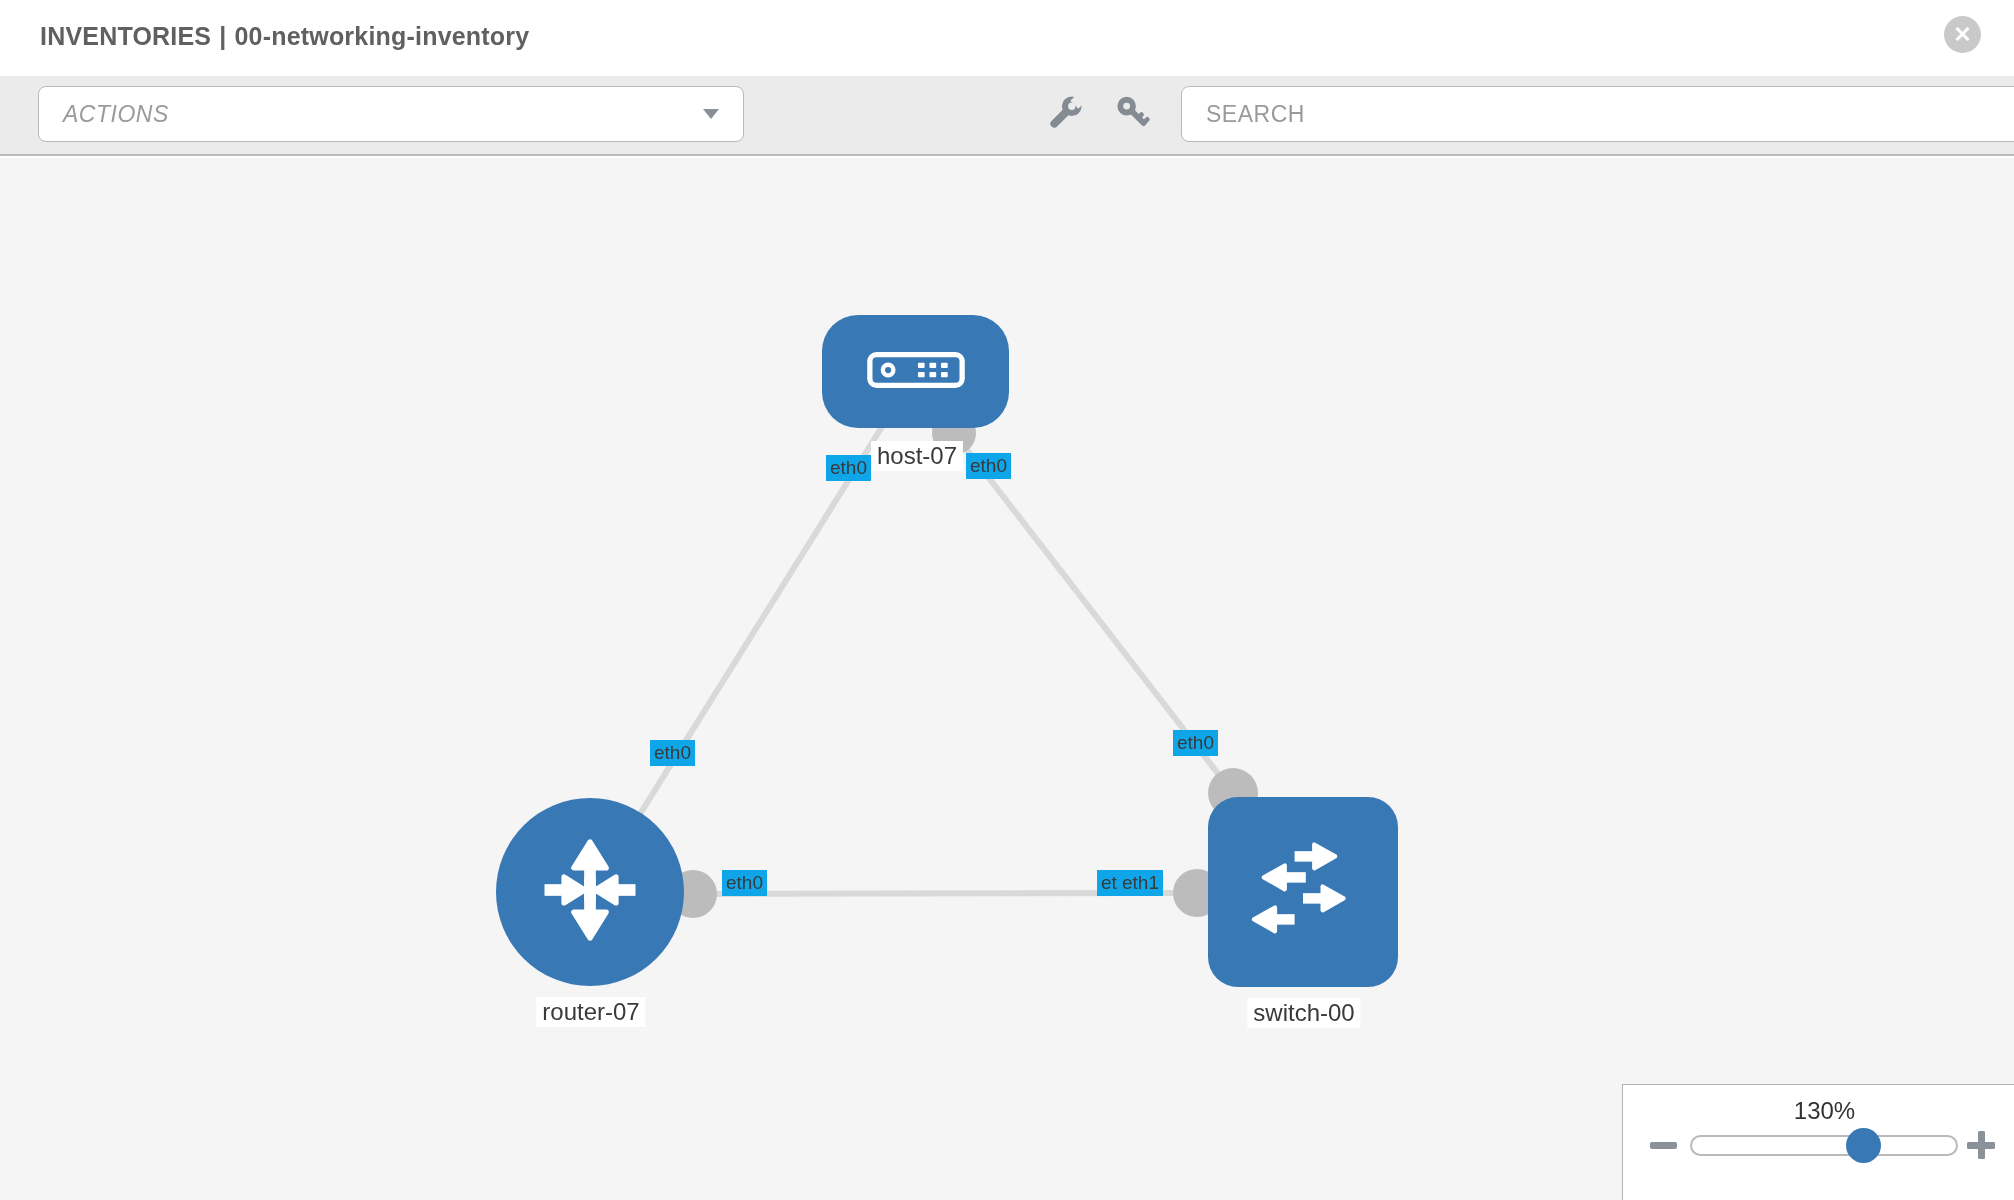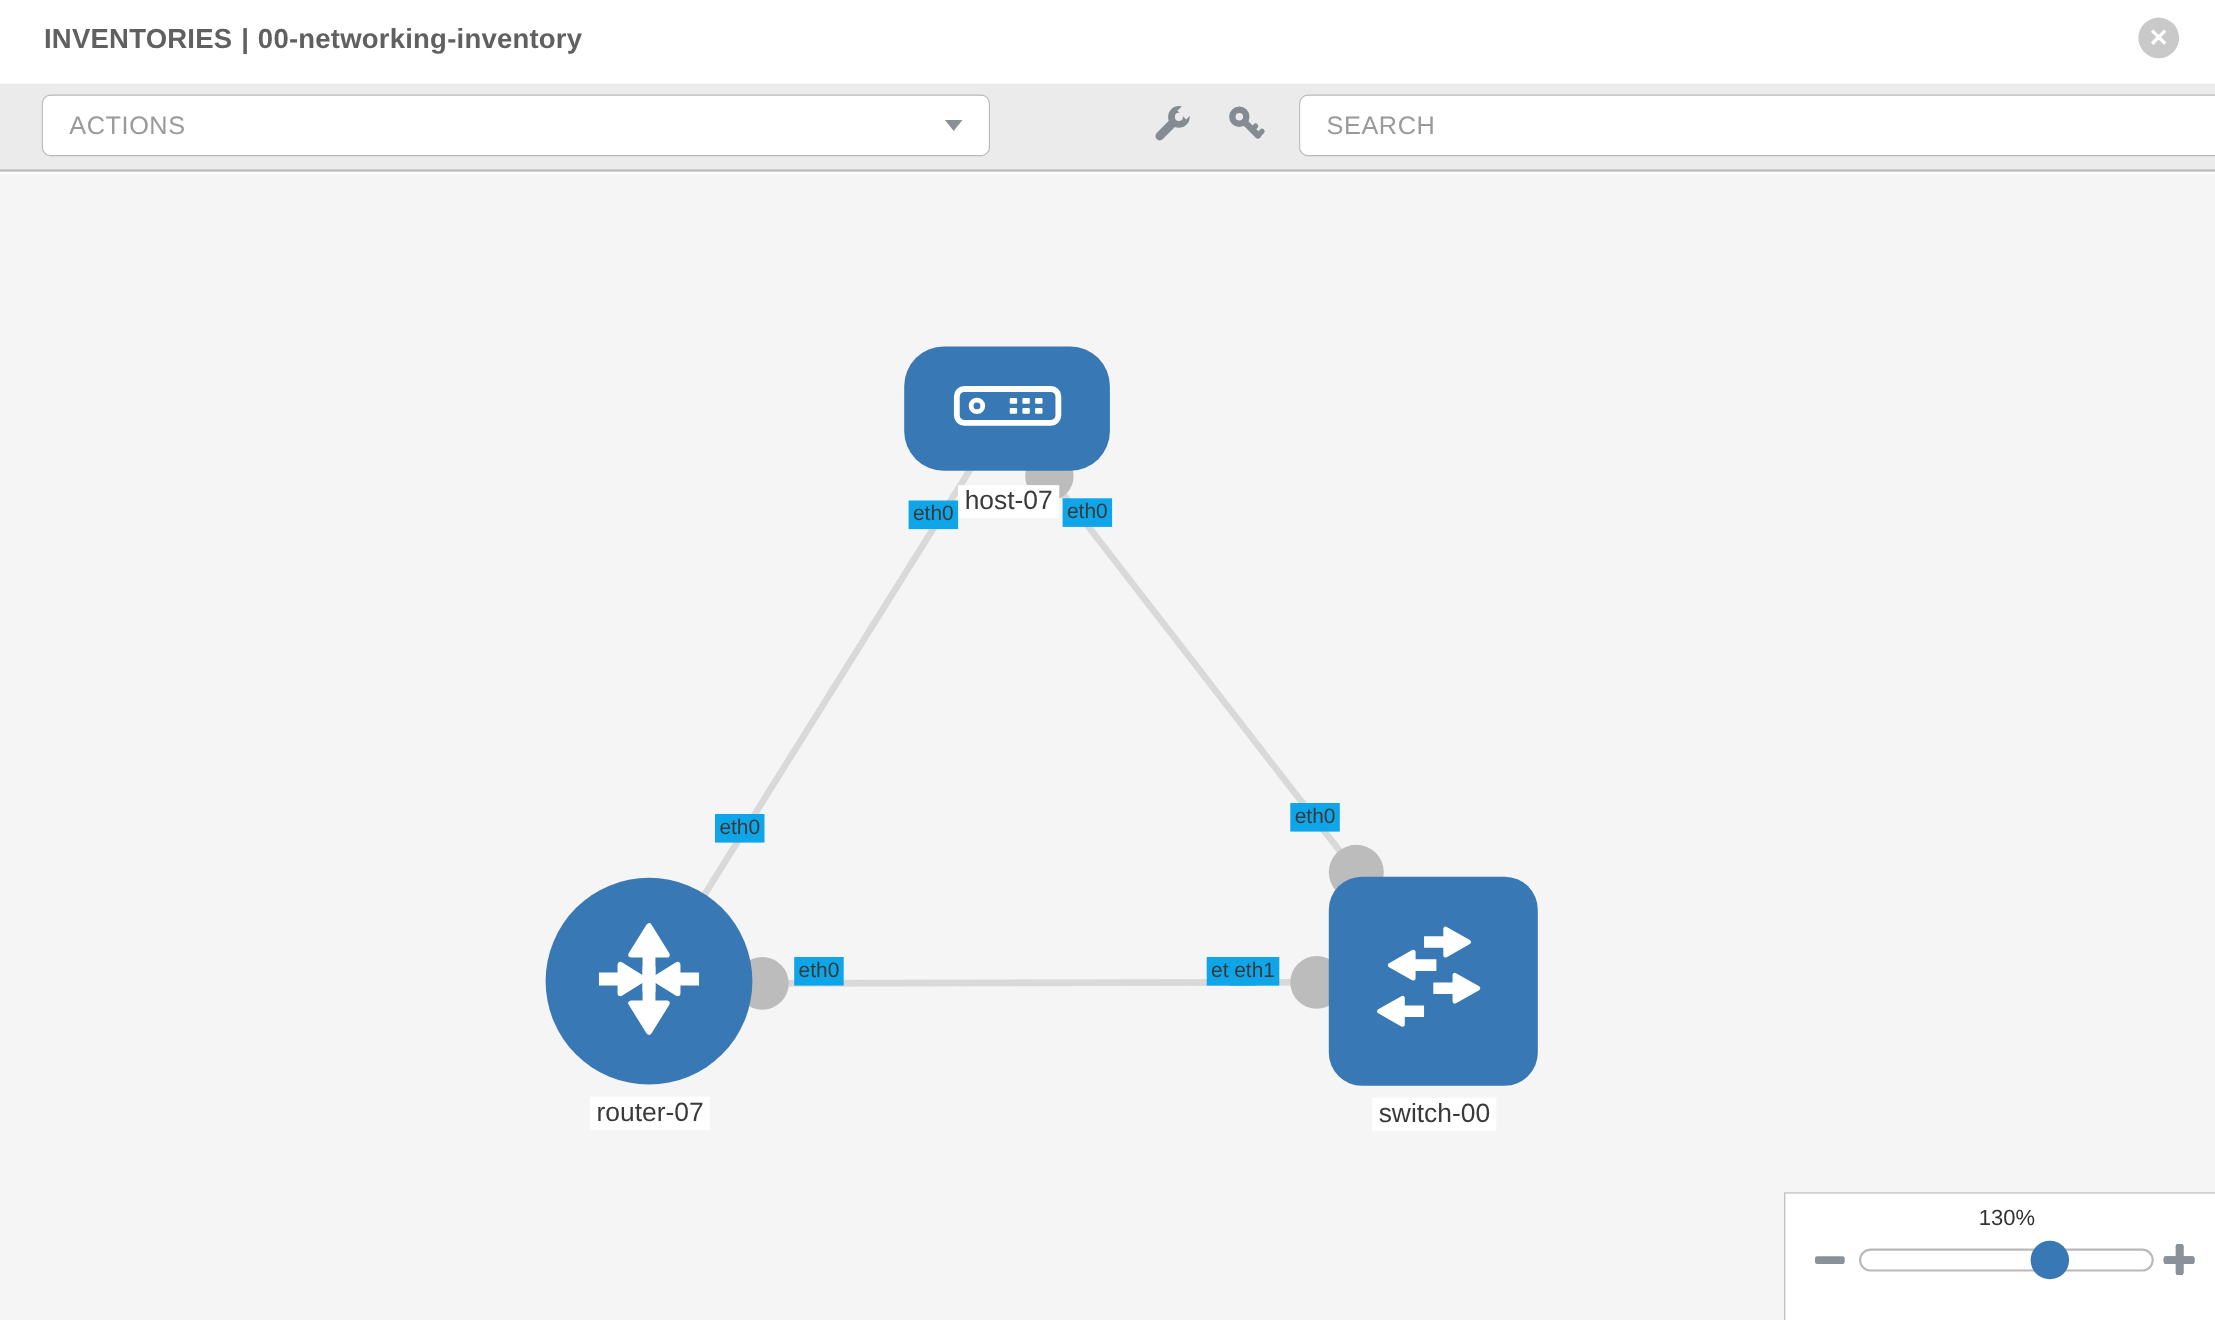--- a/index.html
+++ b/index.html
@@ -10,21 +10,21 @@
   .header { position: absolute; top: 0; left: 0; width: 2014px; height: 88px; background: #ffffff; border-bottom: 1px solid #dcdcdc; }
   .title { position: absolute; left: 40px; top: 22px; font-size: 25px; font-weight: bold; color: #606060; letter-spacing: .2px; }
   .title .sep { margin: 0 8px; }
   .close-btn { position: absolute; left: 1944px; top: 16px; width: 37px; height: 37px; border-radius: 50%; background: #c9c9c9; color: #ffffff; font-size: 22px; font-weight: bold; display: flex; align-items: center; justify-content: center; cursor: pointer; }
 
   
   .toolbar { position: absolute; top: 76px; left: 0; width: 2014px; height: 80px; background: #ebebeb; border-bottom: 2px solid #bcbcbc; }
   .select-box { position: absolute; top: 10px; height: 56px; background: #ffffff; border: 1px solid #b9b9b9; border-radius: 8px; display: flex; align-items: center; padding: 0 24px; cursor: pointer; }
   .select-box .lbl { font-size: 23px; color: #9a9a9a; letter-spacing: .5px; flex: 1; }
   .caret { width: 0; height: 0; border-left: 8px solid transparent; border-right: 8px solid transparent; border-top: 10px solid #8b9096; }
-  .actions-box { left: 38px; width: 862px; }
+  .actions-box { left: 38px; width: 706px; font-style: italic; }
   .search-box { left: 1181px; width: 893px; justify-content: center; }
   .tool-icon { position: absolute; top: 20px; width: 38px; height: 38px; display: flex; align-items: center; justify-content: center; cursor: pointer; }
   .tool-icon.wrench { left: 1046px; }
   .tool-icon.key { left: 1114px; }
 
   
   .canvas { position: absolute; top: 158px; left: 0; width: 2014px; height: 1042px; background: #f5f5f5; overflow: hidden; }
   .links-svg { position: absolute; left: 0; top: 0; }
 
   .node { position: absolute; background: #3879b5; display: flex; align-items: center; justify-content: center; cursor: pointer; }
@@ -41,21 +41,21 @@
   .if-host-l   { left: 826px;  top: 297px; }
   .if-host-r   { left: 966px;  top: 295px; }
   .if-router-d { left: 650px;  top: 582px; }
   .if-switch-t { left: 1173px; top: 572px; }
   .if-mid-l    { left: 722px;  top: 712px; }
   .if-mid-r-under { left: 1097px; top: 712px; }
   .if-mid-r    { left: 1118px; top: 712px; }
 
   
   .zoom-panel { position: absolute; left: 1622px; top: 926px; width: 394px; height: 280px; background: #ffffff; border: 1px solid #b3b3b3; }
-  .zoom-level { position: absolute; left: 68px; top: 12px; width: 267px; text-align: center; font-size: 20px; color: #333333; }
+  .zoom-level { position: absolute; left: 68px; top: 12px; width: 267px; text-align: center; font-size: 24px; color: #333333; }
   .zoom-minus { position: absolute; left: 27px; top: 57px; width: 27px; height: 7px; background: #8a9198; border-radius: 2px; cursor: pointer; }
   .zoom-track { position: absolute; left: 67px; top: 50px; width: 268px; height: 21px; background: #ffffff; border: 2px solid #b9b9b9; border-radius: 11px; cursor: pointer; }
   .zoom-thumb { position: absolute; left: 223px; top: 43px; width: 35px; height: 35px; border-radius: 50%; background: #3879b5; cursor: grab; }
   .zoom-plus  { position: absolute; left: 344px; top: 46px; width: 28px; height: 28px; cursor: pointer; }
   .zoom-plus .h { position: absolute; left: 0; top: 10.5px; width: 28px; height: 7px; background: #8a9198; border-radius: 2px; }
   .zoom-plus .v { position: absolute; left: 10.5px; top: 0; width: 7px; height: 28px; background: #8a9198; border-radius: 2px; }
 </style>
 </head>
 <body>
 

